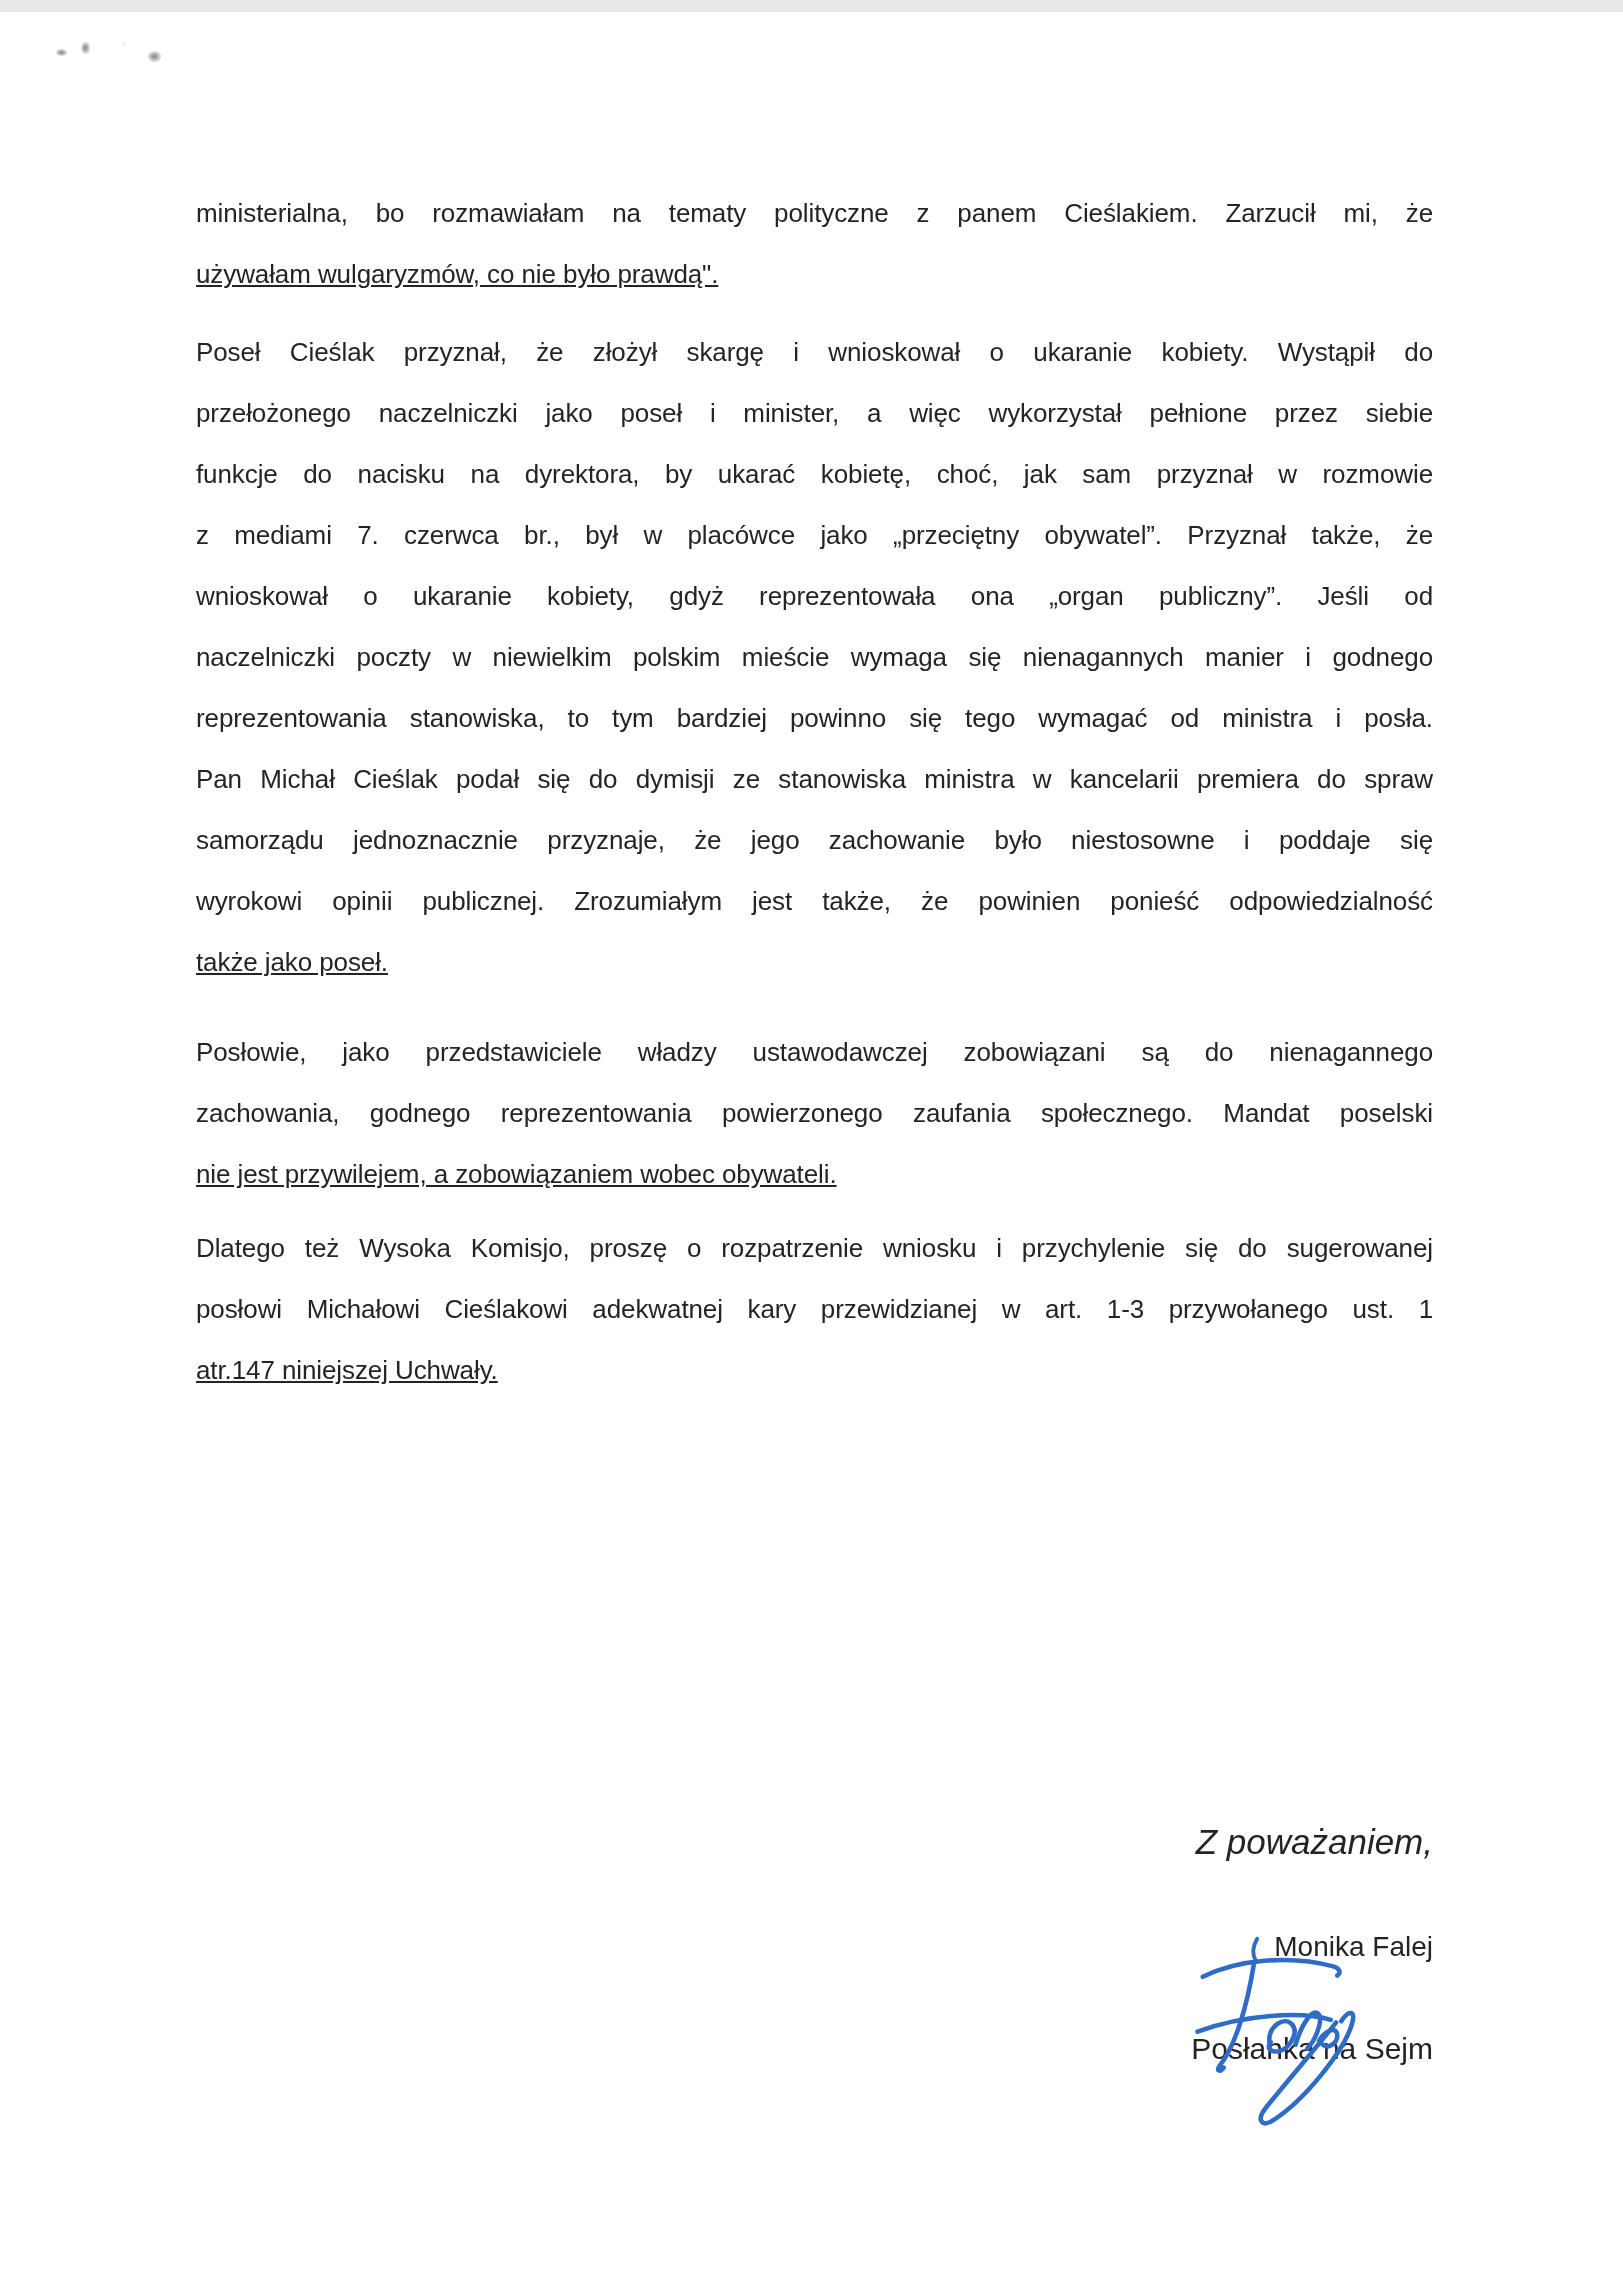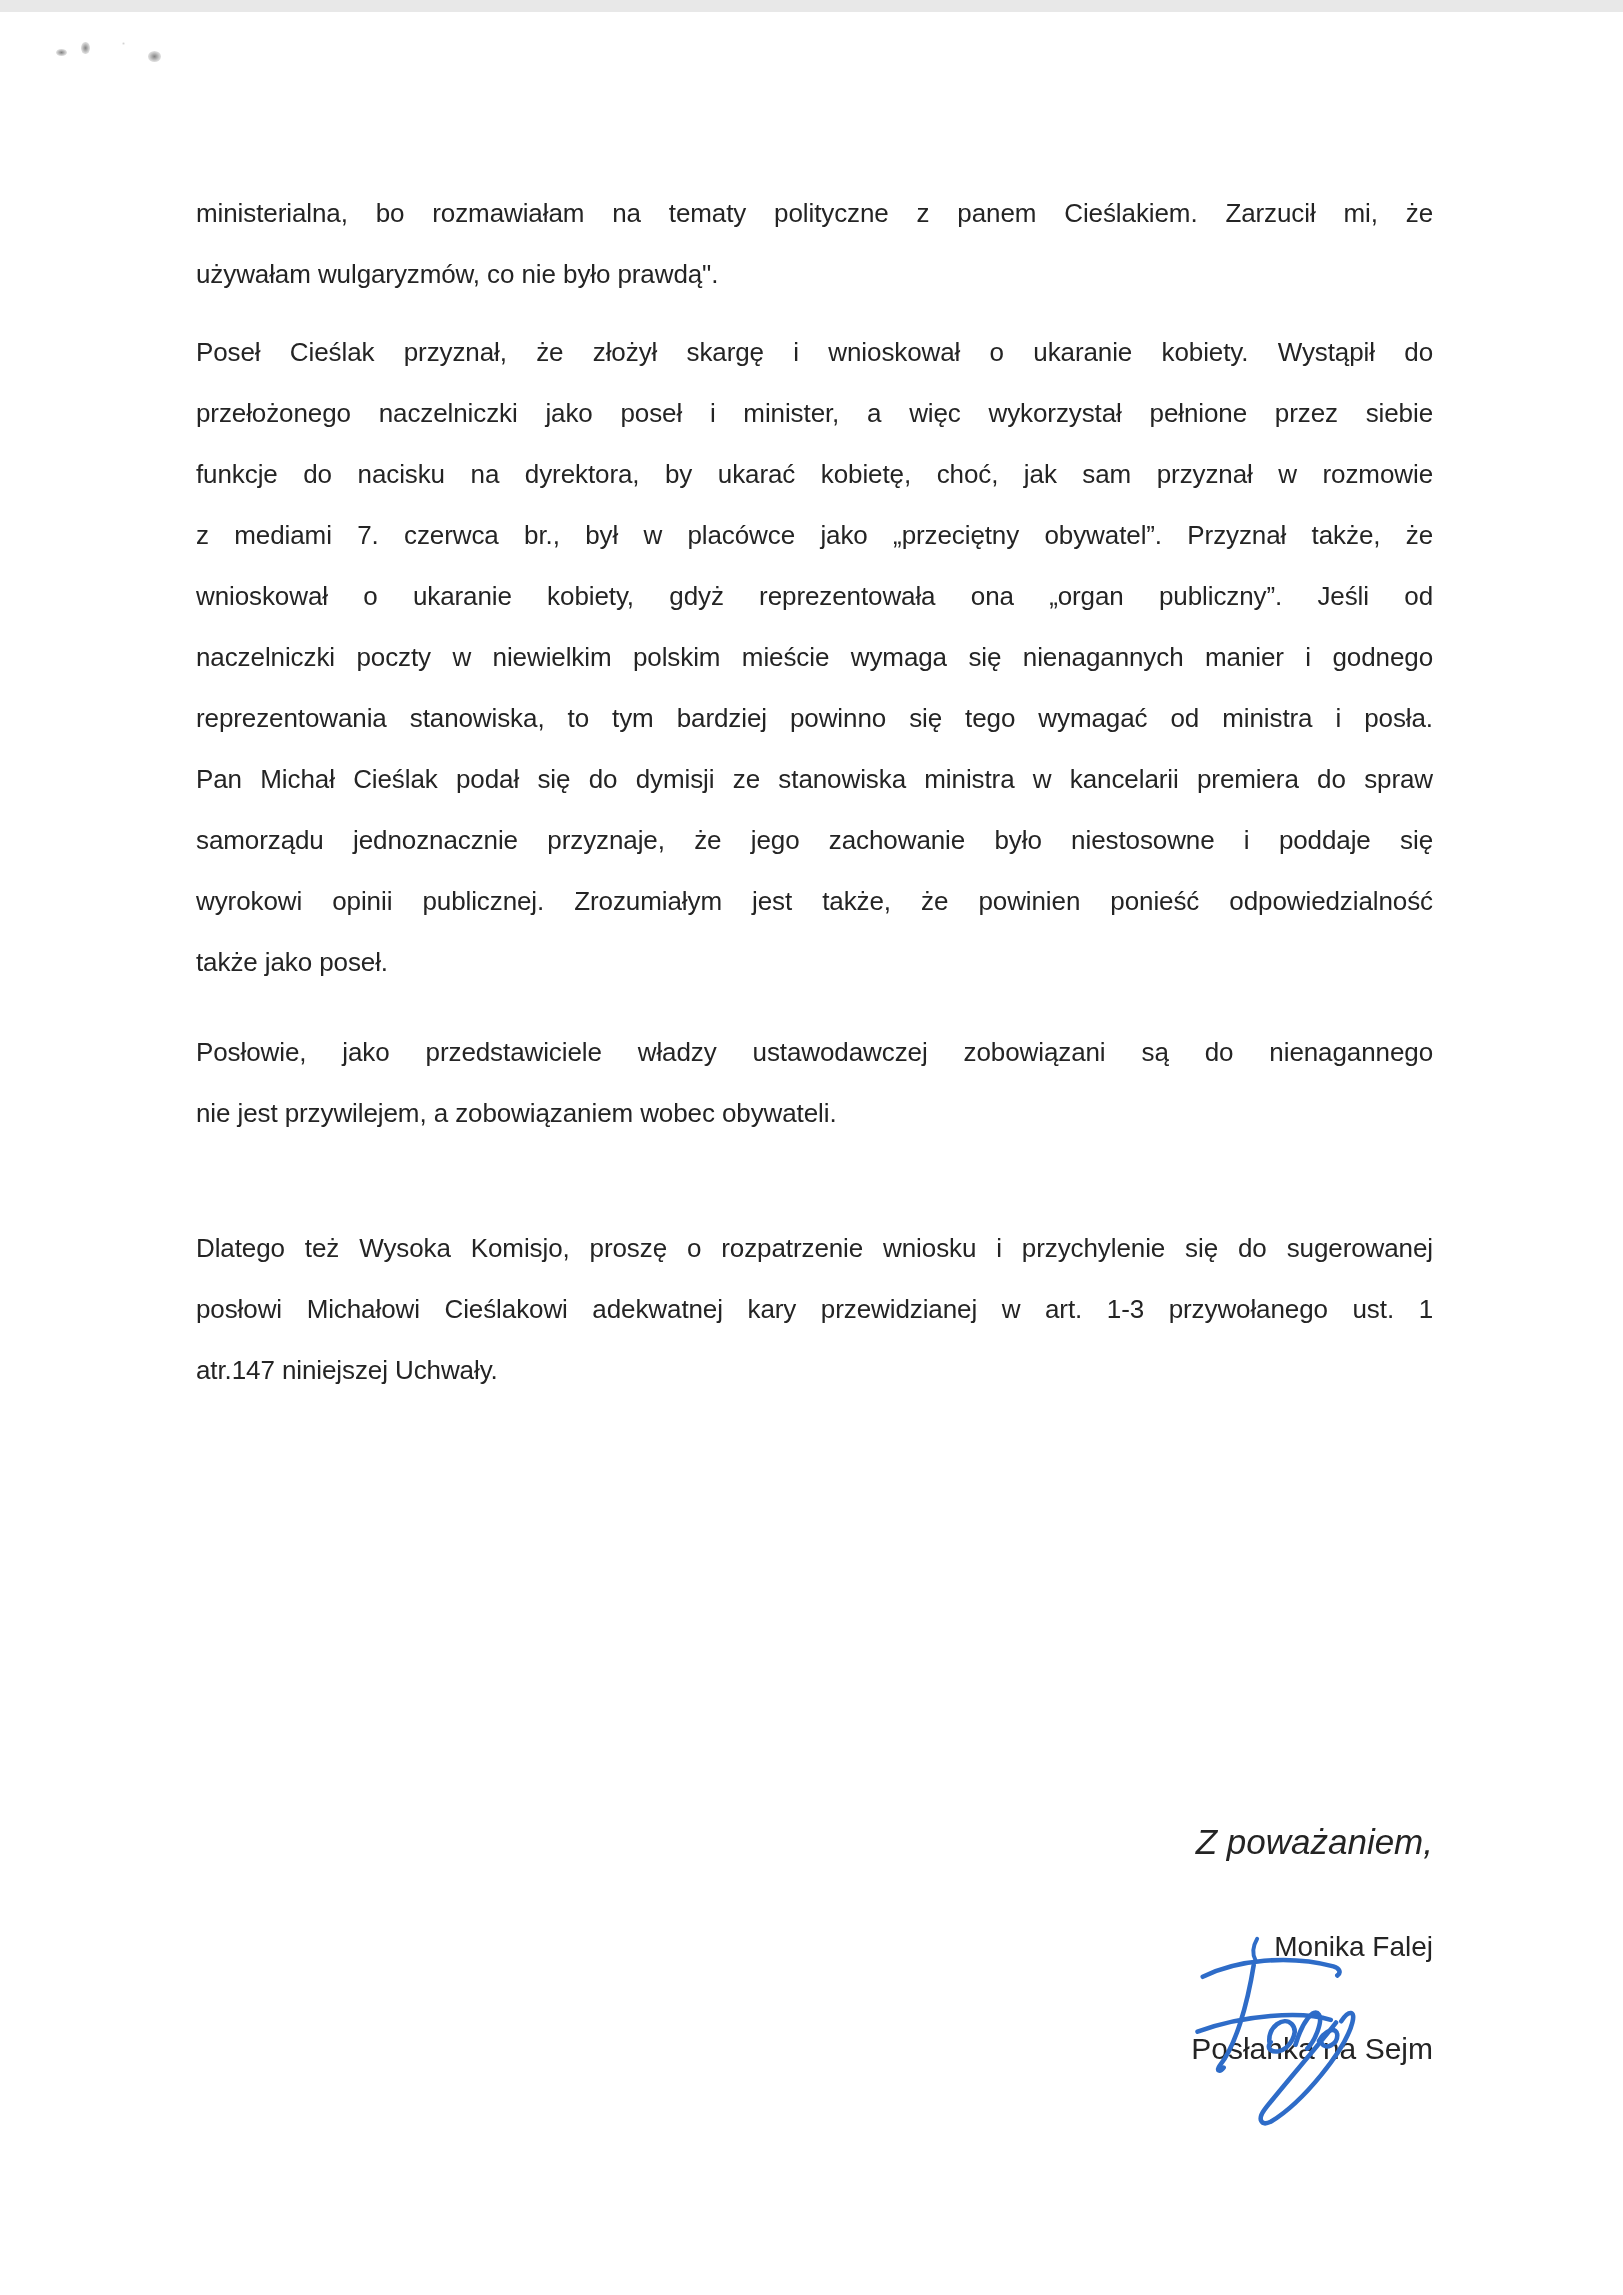--- a/index.html
+++ b/index.html
@@ -24,20 +24,21 @@
     line-height:61px;
     white-space:normal;
     text-align:justify;
     text-align-last:justify;
     letter-spacing:-0.1px;
     color:#242424;
   }
   .line.last{
     text-align:center;
     text-align-last:left;
+    text-decoration:underline;
   }
   .closing{
     position:absolute;
     right:190px;
     text-align:right;
     color:#242424;
   }
   .valediction{font-size:35px;font-style:italic;text-align:center;}
   .signer-name{font-size:28px;}
   .signer-title{font-size:30px;}
@@ -80,20 +81,21 @@
       <div class="line">naczelniczki poczty w niewielkim polskim mieście wymaga się nienagannych manier i godnego</div>
       <div class="line">reprezentowania stanowiska, to tym bardziej powinno się tego wymagać od ministra i posła.</div>
       <div class="line">Pan Michał Cieślak podał się do dymisji ze stanowiska ministra w kancelarii premiera do spraw</div>
       <div class="line">samorządu jednoznacznie przyznaje, że jego zachowanie było niestosowne i poddaje się</div>
       <div class="line">wyrokowi opinii publicznej. Zrozumiałym jest także, że powinien ponieść odpowiedzialność</div>
       <div class="line last">także jako poseł.</div>
     </div>
 
     <div class="para" style="top:1010px;">
       <div class="line">Posłowie, jako przedstawiciele władzy ustawodawczej zobowiązani są do nienagannego</div>
+      <div class="line">zachowania, godnego reprezentowania powierzonego zaufania społecznego. Mandat poselski</div>
       <div class="line last">nie jest przywilejem, a zobowiązaniem wobec obywateli.</div>
     </div>
 
     <div class="para" style="top:1206px;">
       <div class="line">Dlatego też Wysoka Komisjo, proszę o rozpatrzenie wniosku i przychylenie się do sugerowanej</div>
       <div class="line">posłowi Michałowi Cieślakowi adekwatnej kary przewidzianej w art. 1-3 przywołanego ust. 1</div>
       <div class="line last">atr.147 niniejszej Uchwały.</div>
     </div>
 
   </div>

